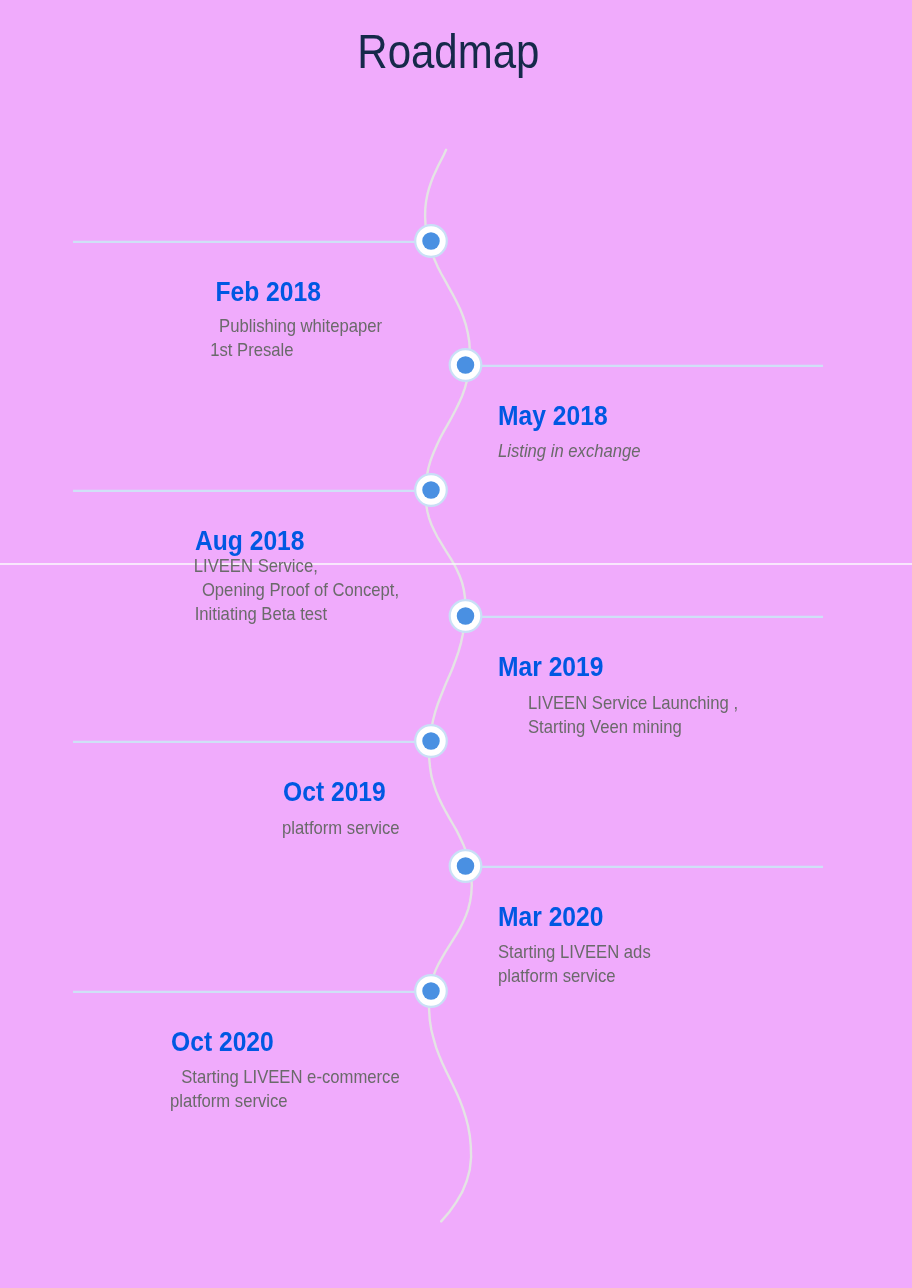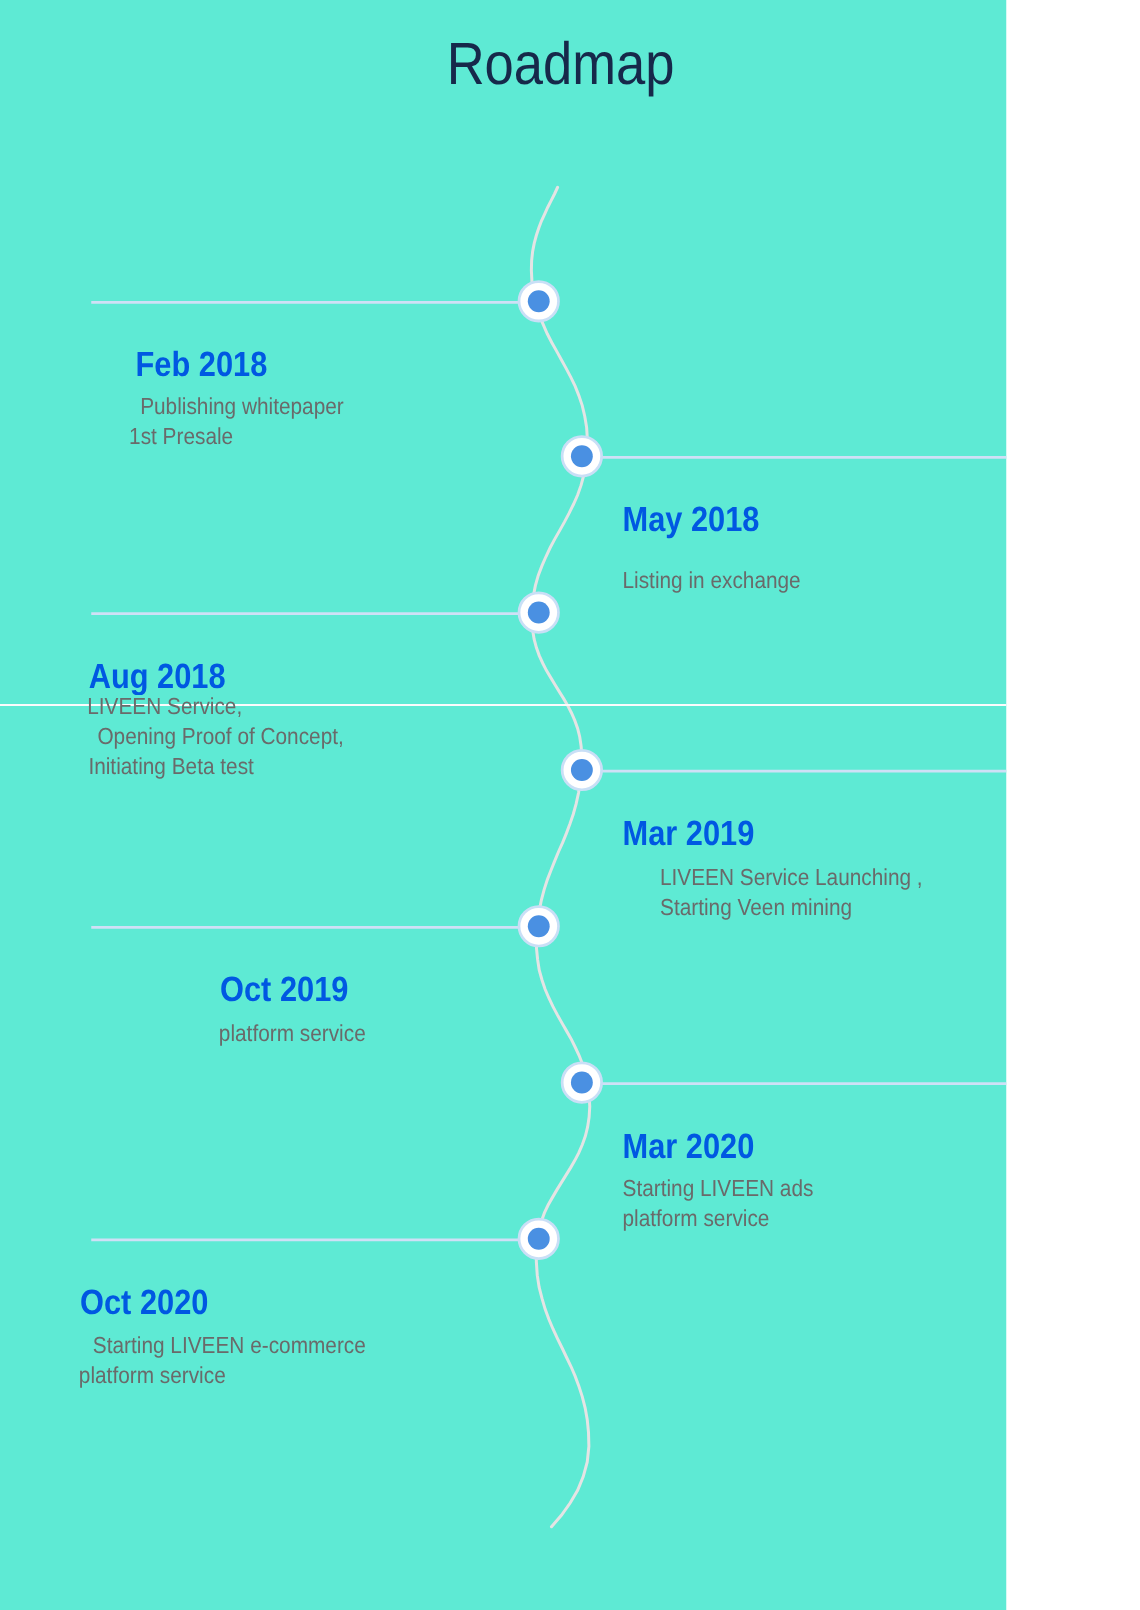--- a/index.html
+++ b/index.html
@@ -3,21 +3,21 @@
 <meta charset="utf-8">
 <title>Roadmap</title>
 <style>
   html, body { margin:0; padding:0; background:#ffffff; }
   body {
     width:912px; height:1288px;
     font-family:"Liberation Sans", sans-serif;
     overflow:hidden;
     background:#ffffff;
   }
-  .page { position:relative; width:805px; height:1288px; background:#5eead4; overflow:hidden; }
+  .page { position:relative; width:912px; height:1288px; background:#f0abfc; overflow:hidden; }
 
   .title {
     position:absolute; left:-8px; top:0; width:912px;
     text-align:center; line-height:1;
   }
   .title span {
     display:inline-block;
     font-size:47.7px; font-weight:400;
     color:#16294a;
     transform:scaleX(0.881);
@@ -101,25 +101,25 @@
   <div id="milestones">
       <div class="ms left" style="top: 278px; right: 530px;">
         <div class="date"><span>Feb 2018</span></div>
         <div class="desc" style="margin-top: 9px;">
           <div><span>Publishing whitepaper</span></div>
           <div><span>1st Presale</span></div>
         </div>
       </div>
       <div class="ms right" style="top: 402px; left: 498px;">
         <div class="date"><span>May 2018</span></div>
-        <div class="desc" style="margin-top: 24px;">
+        <div class="desc" style="margin-top: 10px; font-style: italic;">
           <div><span>Listing in exchange</span></div>
         </div>
       </div>
-      <div class="ms left" style="top: 527px; right: 530px;">
+      <div class="ms left" style="top: 527px; right: 513px;">
         <div class="date"><span>Aug 2018</span></div>
         <div class="desc" style="margin-top: 0;">
           <div><span>LIVEEN Service,</span></div>
           <div><span>Opening Proof of Concept,</span></div>
           <div><span>Initiating Beta test</span></div>
         </div>
       </div>
       <div class="ms right" style="top: 652.5px; left: 498px;">
         <div class="date"><span>Mar 2019</span></div>
         <div class="desc" style="margin-top: 11px; margin-left: 30px;">

